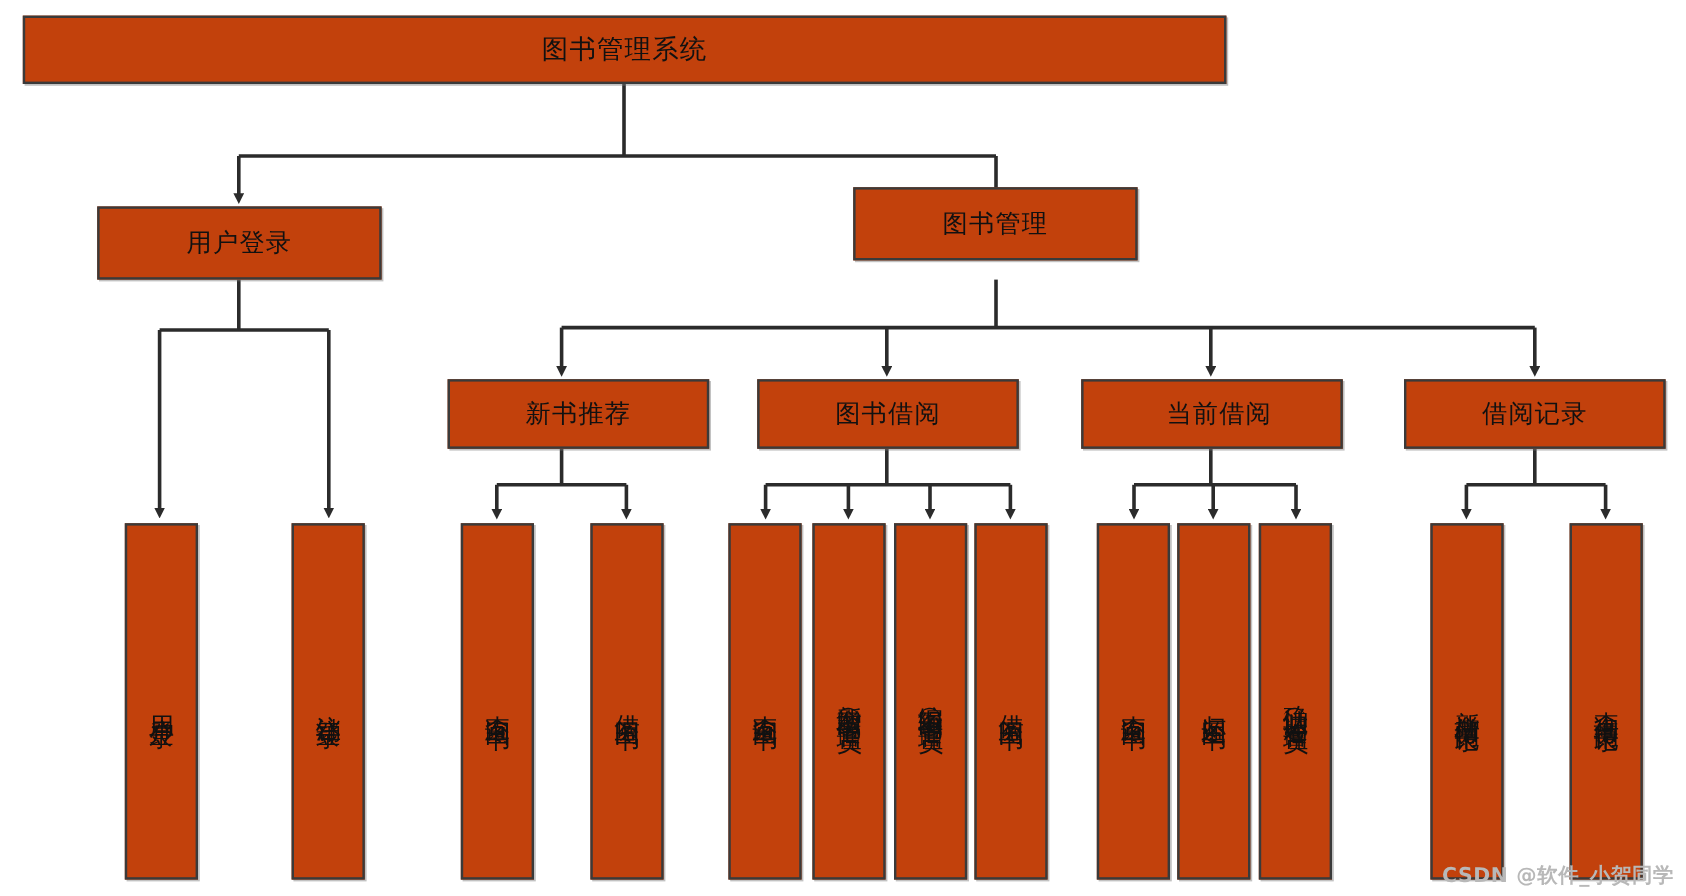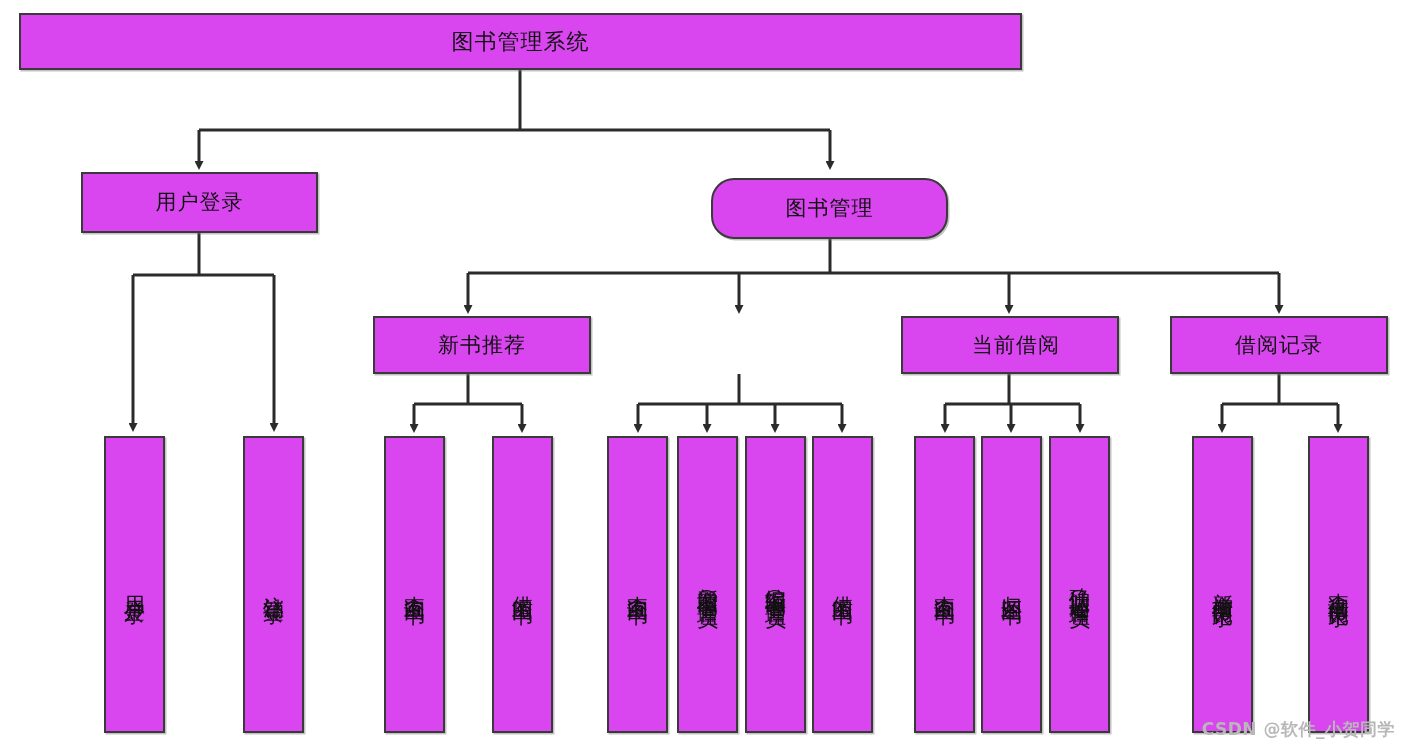--- a/index.html
+++ b/index.html
@@ -23,21 +23,21 @@
     position: absolute;
     left: 0;
     top: 0;
     width: 1405px;
     height: 747px;
     pointer-events: none;
   }
   .node {
     position: absolute;
     box-sizing: border-box;
-    background: #d946ef;
+    background: #c2410c;
     border: 2.5px solid #3a3a3a;
     box-shadow: 1.5px 1.5px 0 rgba(120,120,120,0.45);
     display: flex;
     align-items: center;
     justify-content: center;
     z-index: 2;
   }
   .node .label {
     font-size: 21px;
     line-height: 1.15;
@@ -125,28 +125,31 @@
   </svg>
 
   <div class="node root" style="left:19px; top:13px; width:1003px; height:57px;">
     <span class="label">图书管理系统</span>
   </div>
 
   <div class="node" style="left:81px; top:172px; width:237px; height:61px;">
     <span class="label">用户登录</span>
   </div>
 
-  <div class="node" style="left:711px; top:178px; width:237px; height:61px;border-radius:23px;">
+  <div class="node" style="left:711px; top:156px; width:237px; height:61px;">
     <span class="label">图书管理</span>
   </div>
 
   <div class="node" style="left:373px; top:316px; width:218px; height:58px;">
     <span class="label">新书推荐</span>
   </div>
 
+  <div class="node" style="left:631px; top:316px; width:218px; height:58px;">
+    <span class="label">图书借阅</span>
+  </div>
 
   <div class="node" style="left:901px; top:316px; width:218px; height:58px;padding-left:12px;">
     <span class="label">当前借阅</span>
   </div>
 
   <div class="node" style="left:1170px; top:316px; width:218px; height:58px;">
     <span class="label">借阅记录</span>
   </div>
 
   <div class="node vertical" style="left:104px; top:436px; width:61px; height:297px;">

